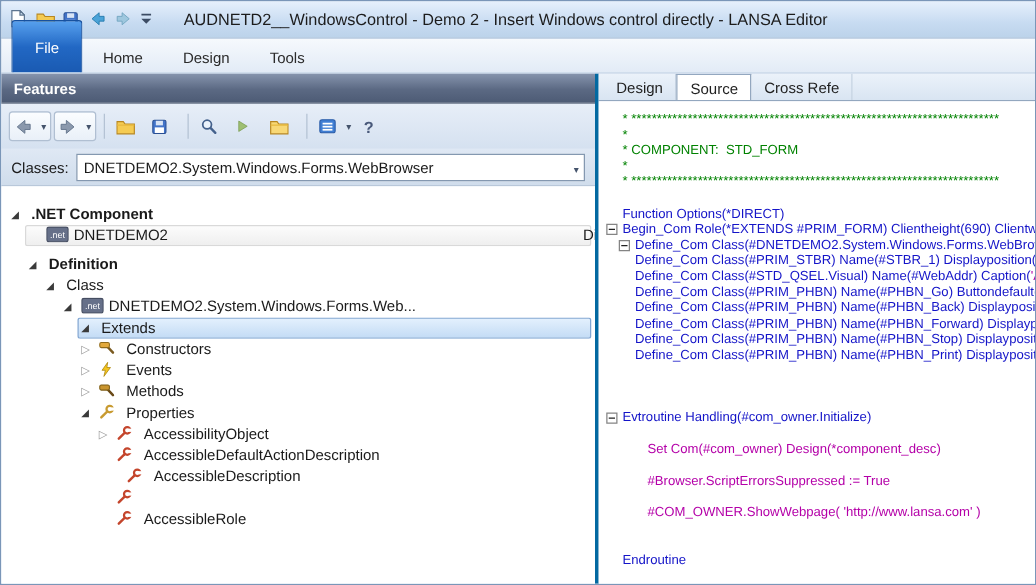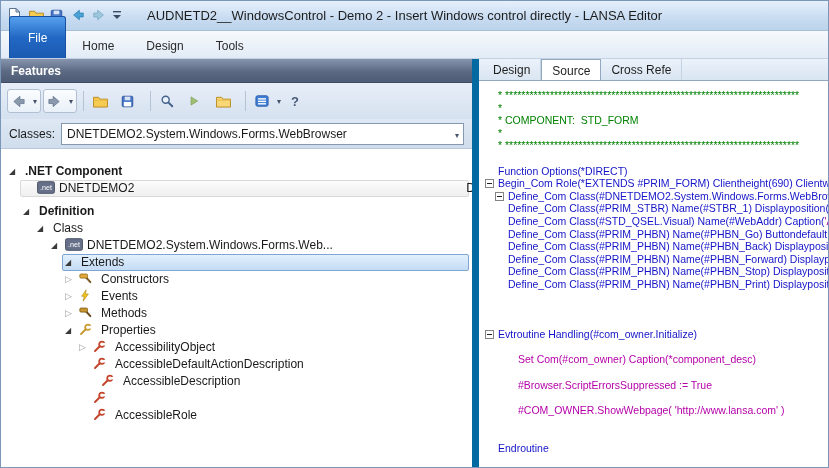--- a/index.html
+++ b/index.html
@@ -16,21 +16,21 @@
   
   #ribbon-row{height:28px;background:linear-gradient(#f6f9fd,#e2ebf6);display:flex;align-items:flex-end;
               border-bottom:1px solid #c2d1e3;padding-left:8px;}
   #file-tab{height:42px;padding:0 18px;background:linear-gradient(#57a0ee,#2268c4 50%,#1a5ab2);
             color:#fff;font-weight:normal;border-radius:3px 3px 0 0;display:flex;align-items:center;
             border:1px solid #17519f;border-bottom:none;margin-top:20px;}
   .rtab{height:25px;padding:0 16px;display:flex;align-items:center;color:#2b2b2b;margin-top:22px;}
 
   
   #main{display:flex;height:408px;}
-  #left-panel{width:478px;display:flex;flex-direction:column;border-right:7px solid #0369a1;background:#dfe9f4;}
+  #left-panel{width:478px;display:flex;flex-direction:column;border-right:3px solid #0369a1;background:#dfe9f4;}
   #right-panel{flex:1;display:flex;flex-direction:column;background:#e4ecf6;min-width:0;}
 
   
   #features-header{height:24px;background:linear-gradient(#8694ad,#5b6983 55%,#4d5b75);color:#fff;font-weight:bold;
                    display:flex;align-items:center;padding-left:10px;border-bottom:1px solid #3f4b63;}
   #features-toolbar{height:36px;display:flex;align-items:center;padding:0 6px;
                     background:linear-gradient(#e7eef8,#d5e1f0);gap:2px;}
   .tbtn{height:24px;min-width:22px;display:inline-flex;align-items:center;justify-content:center;
         border-radius:3px;padding:0 3px;}
   .tbtn.nav{border:1px solid #b0bfd2;background:linear-gradient(#fbfdff,#e9f0f8);}
@@ -307,21 +307,21 @@
           <div class="cline" style="padding-left: 29px;"><span style="color: rgb(20, 20, 200);">Define_Com Class(#PRIM_PHBN) Name(#PHBN_Go) Buttondefault(True) C</span></div>
           <div class="cline" style="padding-left: 29px;"><span style="color: rgb(20, 20, 200);">Define_Com Class(#PRIM_PHBN) Name(#PHBN_Back) Displayposition(4)</span></div>
           <div class="cline" style="padding-left: 29px;"><span style="color: rgb(20, 20, 200);">Define_Com Class(#PRIM_PHBN) Name(#PHBN_Forward) Displayposition</span></div>
           <div class="cline" style="padding-left: 29px;"><span style="color: rgb(20, 20, 200);">Define_Com Class(#PRIM_PHBN) Name(#PHBN_Stop) Displayposition(6)</span></div>
           <div class="cline" style="padding-left: 29px;"><span style="color: rgb(20, 20, 200);">Define_Com Class(#PRIM_PHBN) Name(#PHBN_Print) Displayposition(7)</span></div>
           <div class="cline" style="padding-left: 19px;"></div>
           <div class="cline" style="padding-left: 19px;"></div>
           <div class="cline" style="padding-left: 19px;"></div>
           <div class="cline" style="padding-left: 19px;"><span class="fold" style="left: 6px;"></span><span style="color: rgb(20, 20, 200);">Evtroutine Handling(#com_owner.Initialize)</span></div>
           <div class="cline" style="padding-left: 19px;"></div>
-          <div class="cline" style="padding-left: 39px;"><span style="color: rgb(180, 0, 168);">Set Com(#com_owner) Caption(*component_desc)</span></div>
+          <div class="cline" style="padding-left: 39px;"><span style="color: rgb(180, 0, 168);">Set Com(#com_owner) Design(*component_desc)</span></div>
           <div class="cline" style="padding-left: 19px;"></div>
           <div class="cline" style="padding-left: 39px;"><span style="color: rgb(180, 0, 168);">#Browser.ScriptErrorsSuppressed := True</span></div>
           <div class="cline" style="padding-left: 19px;"></div>
           <div class="cline" style="padding-left: 39px;"><span style="color: rgb(180, 0, 168);">#COM_OWNER.ShowWebpage( 'http://www.lansa.com' )</span></div>
           <div class="cline" style="padding-left: 19px;"></div>
           <div class="cline" style="padding-left: 19px;"></div>
           <div class="cline" style="padding-left: 19px;"><span style="color: rgb(20, 20, 200);">Endroutine</span></div>
         </div>
     </div>
 

